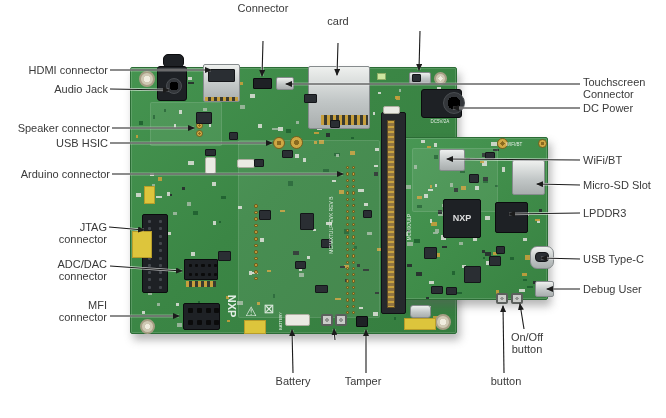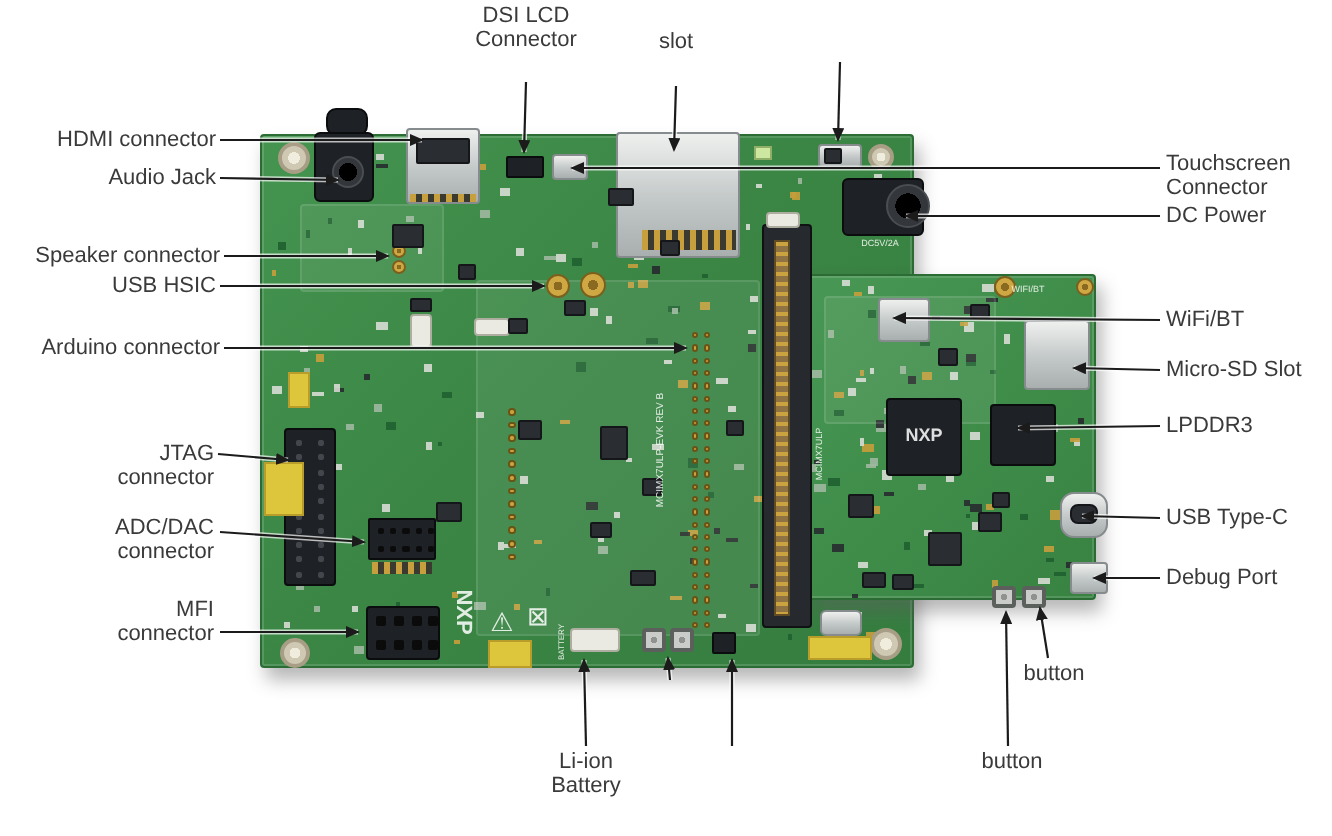--- a/index.html
+++ b/index.html
@@ -531,25 +531,24 @@
       </div>
       <div class="lbl al-r" style="top: 258px; left: -83px; width: 190px;">
         <div>ADC/DAC</div>
         <div>connector</div>
       </div>
       <div class="lbl al-r" style="top: 299px; left: -83px; width: 190px;">
         <div>MFI</div>
         <div>connector</div>
       </div>
       <div class="lbl al-c" style="top: 2px; left: 203px; width: 120px;">
-        <div>DSI LCD</div>
         <div>Connector</div>
       </div>
       <div class="lbl al-c" style="top: 15px; left: 278px; width: 120px;">
-        <div>slot</div>
+        <div>card</div>
       </div>
       <div class="lbl al-l" style="top: 76px; left: 583px; width: 82px;">
         <div>Touchscreen</div>
         <div>Connector</div>
       </div>
       <div class="lbl al-l" style="top: 102px; left: 583px; width: 82px;">
         <div>DC Power</div>
       </div>
       <div class="lbl al-l" style="top: 154px; left: 583px; width: 82px;">
         <div>WiFi/BT</div>
@@ -557,28 +556,29 @@
       <div class="lbl al-l" style="top: 179px; left: 583px; width: 82px;">
         <div>Micro-SD Slot</div>
       </div>
       <div class="lbl al-l" style="top: 207px; left: 583px; width: 82px;">
         <div>LPDDR3</div>
       </div>
       <div class="lbl al-l" style="top: 253px; left: 583px; width: 82px;">
         <div>USB Type-C</div>
       </div>
       <div class="lbl al-l" style="top: 283px; left: 583px; width: 82px;">
-        <div>Debug Port</div>
+        <div>Debug User</div>
       </div>
       <div class="lbl al-c" style="top: 375px; left: 303px; width: 120px;">
+        <div>Tamper</div>
       </div>
       <div class="lbl al-c" style="top: 375px; left: 446px; width: 120px;">
         <div>button</div>
       </div>
       <div class="lbl al-c" style="top: 331px; left: 467px; width: 120px;">
+        <div>On/Off</div>
         <div>button</div>
       </div>
       <div class="lbl al-c" style="top: 375px; left: 233px; width: 120px;">
-        <div>Li-ion</div>
         <div>Battery</div>
       </div>
     </div>
 </div>
 
 </body></html>

